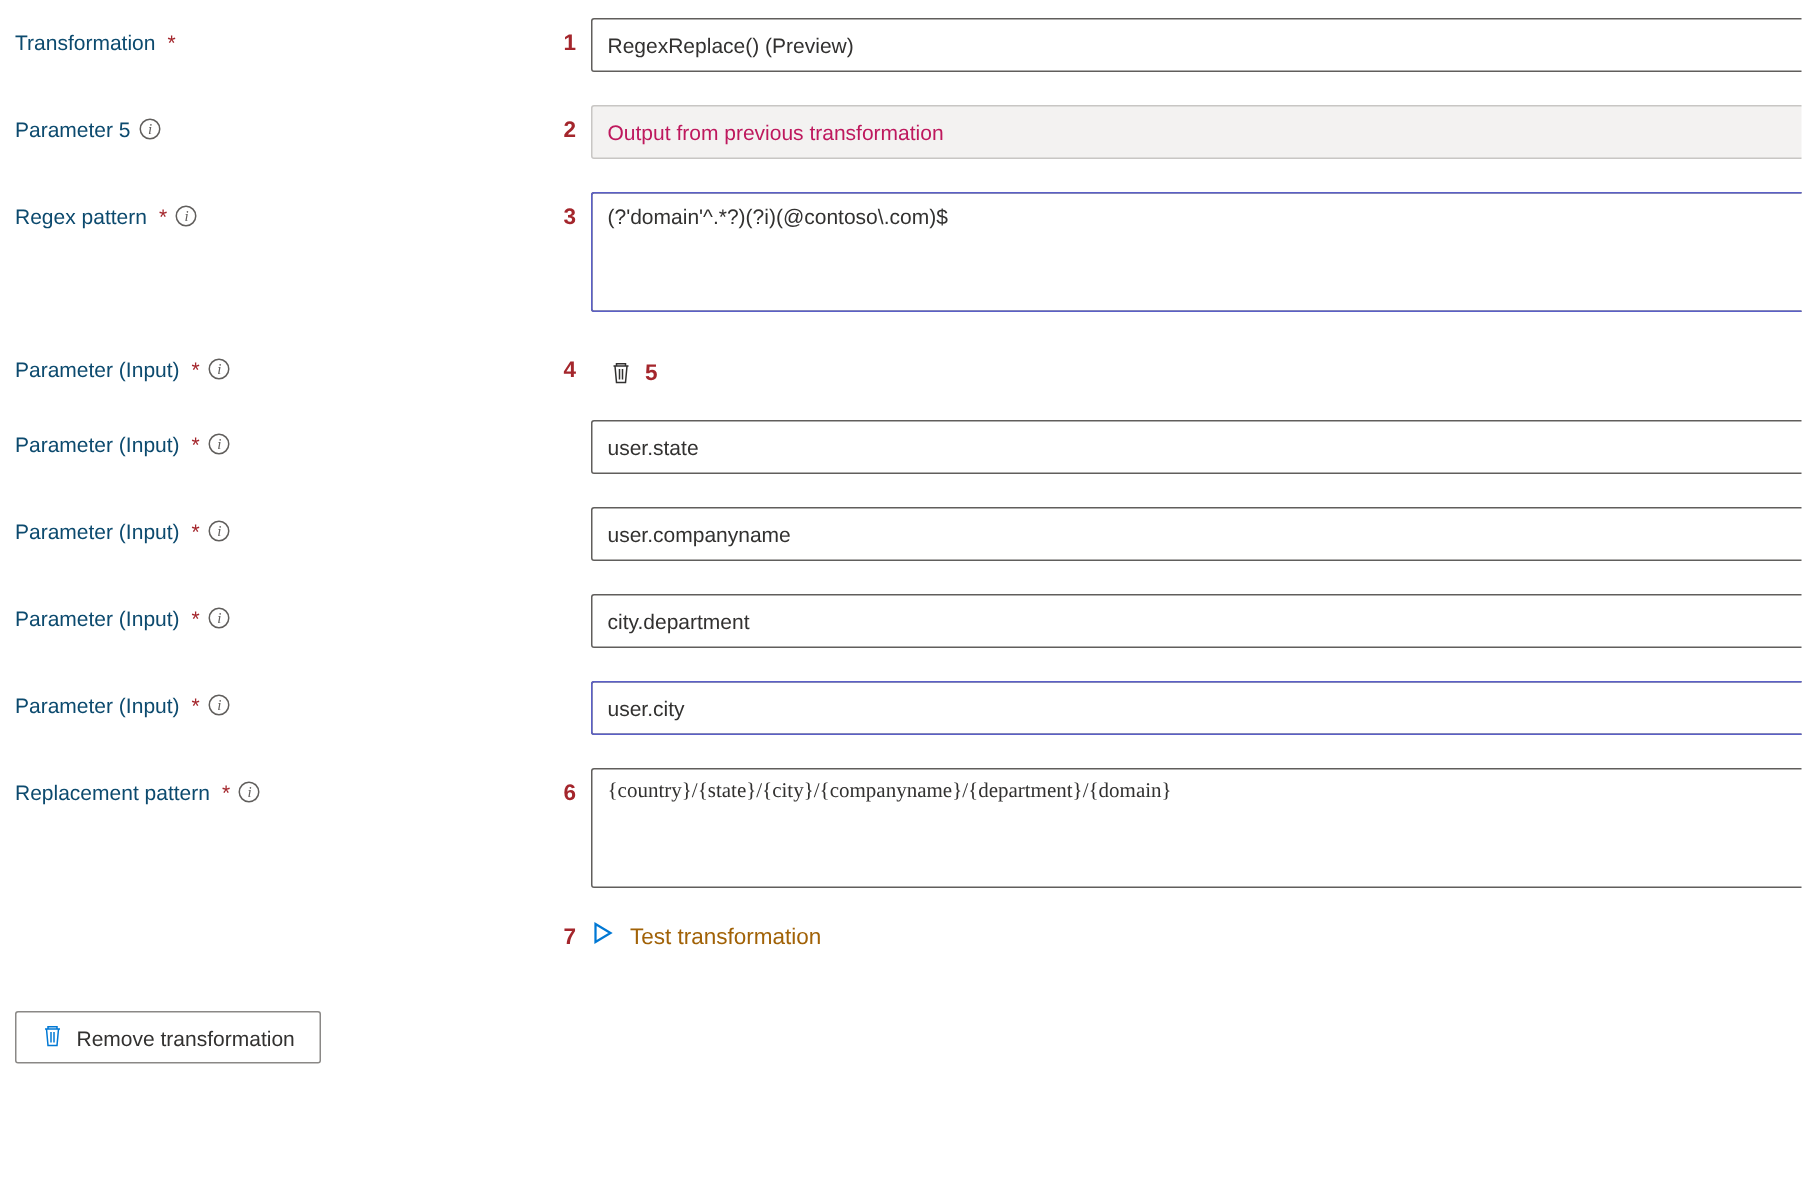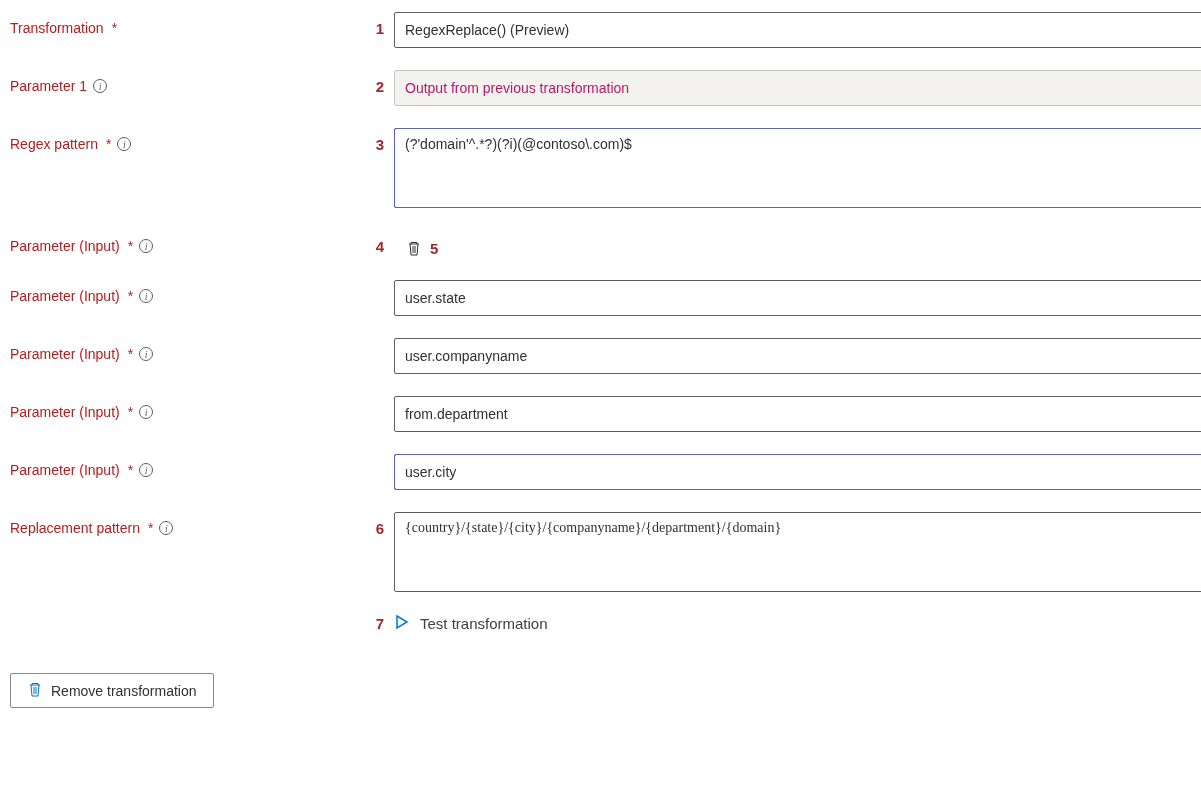--- a/index.html
+++ b/index.html
@@ -18,21 +18,21 @@
     margin-bottom: 22px;
   }
   .label-col {
     width: 350px;
     flex-shrink: 0;
     display: flex;
     align-items: center;
     padding-top: 8px;
     gap: 6px;
   }
-  .label-text { color: #b91c1c; }
+  .label-text { color: #0c4a6e; }
   .asterisk { color: #a4262c; margin-left: 2px; }
   .info-icon {
     width: 14px; height: 14px;
     border: 1px solid #605e5c;
     border-radius: 50%;
     display: inline-flex;
     align-items: center; justify-content: center;
     font-size: 10px;
     color: #605e5c;
     font-style: italic;
@@ -99,21 +99,21 @@
     color: #6bb700;
   }
   .trash-btn {
     background: none; border: none; padding: 2px; cursor: pointer;
     color: #323130;
   }
   .trash-btn svg { display:block; }
   .trail-num { font-weight: 700; color: #a4262c; font-size: 15px; margin-left:2px;}
   .test-row { display:flex; align-items:center; margin-left: 350px; margin-top: 10px; margin-bottom: 40px;}
   .test-num { width:34px; text-align:right; padding-right:10px; font-weight:700; color:#a4262c; font-size:15px;}
-  .test-btn { display:flex; align-items:center; gap:10px; cursor:pointer; color:#404040; font-size:15px;}
+  .test-btn { display:flex; align-items:center; gap:10px; cursor:pointer; color:#a16207; font-size:15px;}
   .test-btn .play { color:#0078d4; }
   .remove-btn {
     border: 1px solid #8a8886;
     background: #fff;
     border-radius: 2px;
     padding: 7px 16px;
     font-size: 14px;
     font-weight: 400;
     display: inline-flex;
     align-items: center;
@@ -162,21 +162,21 @@
             <use href="#chevron-d"></use>
           </svg>
         </span>
     </div>
   </div>
 </div>
 
 
 <div class="form-row">
   <div class="label-col">
-    <span class="label-text">Parameter 1</span>
+    <span class="label-text">Parameter 5</span>
     <span class="info-icon">i</span>
   </div>
   <div class="num-col">2</div>
   <div class="input-col">
     <div class="select-box disabled-box">
       <span>Output from previous transformation</span>
     </div>
   </div>
 </div>
 
@@ -273,21 +273,21 @@
 
 <div class="form-row">
   <div class="label-col">
     <span class="label-text">Parameter (Input)</span>
     <span class="asterisk">*</span>
     <span class="info-icon">i</span>
   </div>
   <div class="num-col"></div>
   <div class="input-col">
     <div class="select-box">
-      <span>from.department</span>
+      <span>city.department</span>
       <span class="chevron-down">
           <svg width="14" height="14">
             <use href="#chevron-d"></use>
           </svg>
         </span>
     </div>
   </div>
   <div class="trail-col">
     <button class="trash-btn">
         <svg width="16" height="16">

